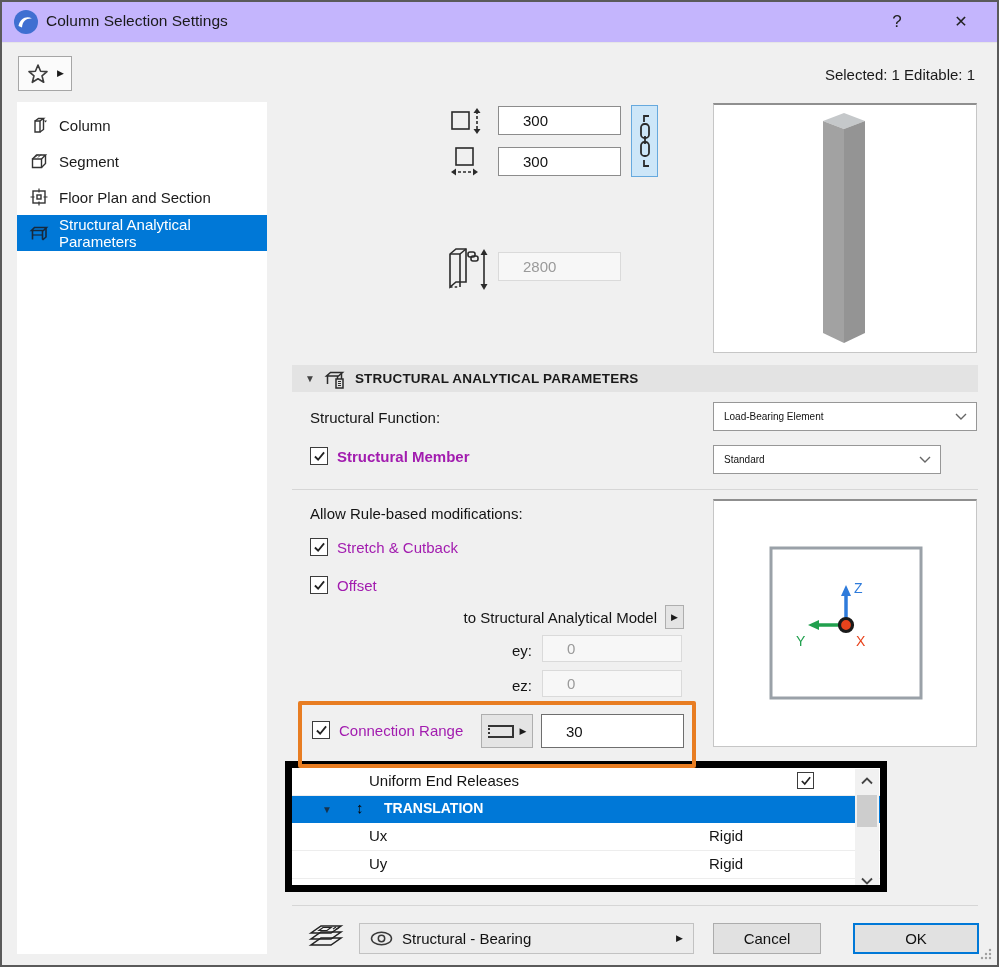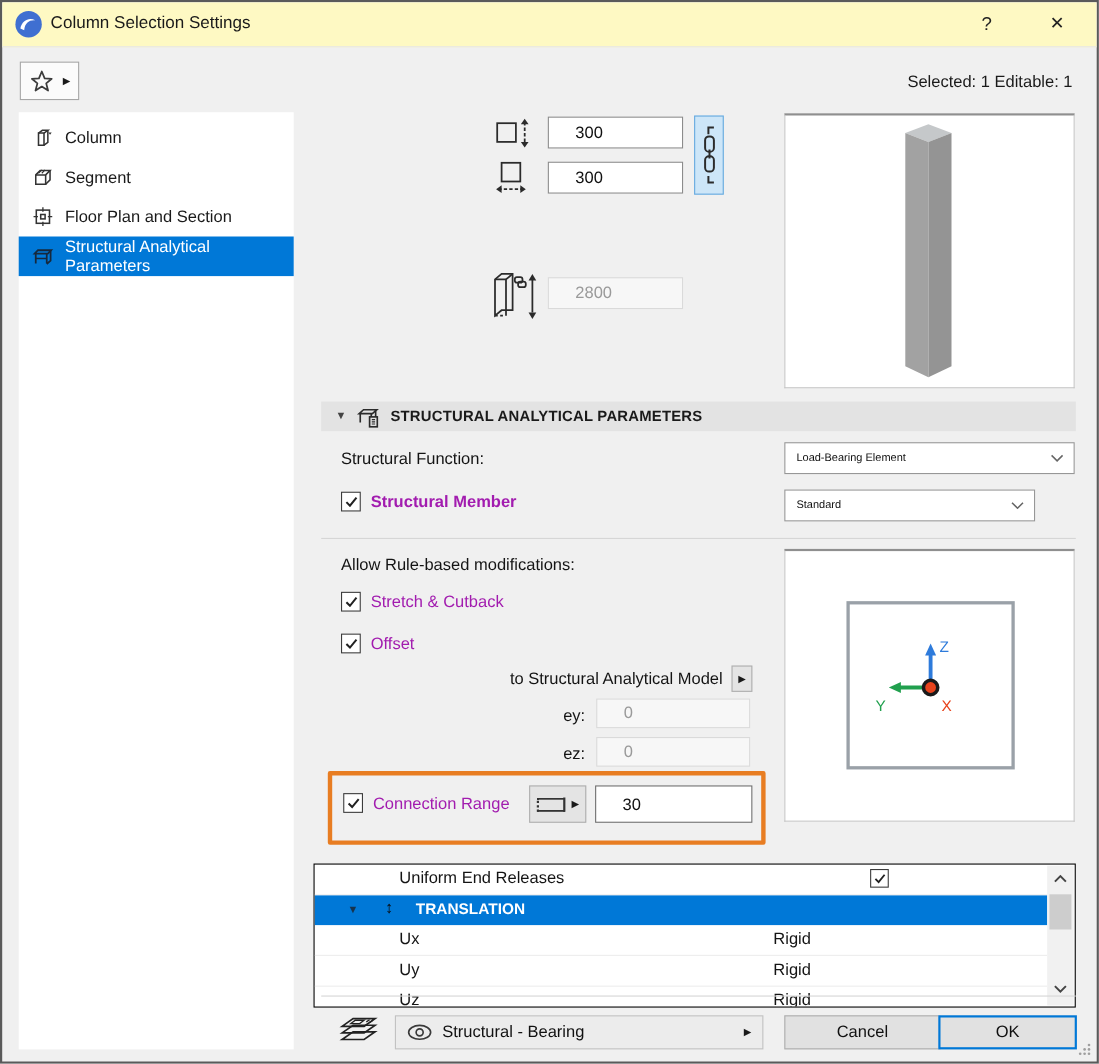--- a/index.html
+++ b/index.html
@@ -1,19 +1,19 @@
 <!DOCTYPE html>
 <html><head>
 <meta charset="utf-8">
 <style>
   html,body{margin:0;padding:0;background:#c9c9c9;font-family:"Liberation Sans",sans-serif;}
   .dialog{position:relative;width:995px;height:963px;background:#f0f0f0;border:2px solid #5a5a5a;overflow:hidden;}
 
   
-  .titlebar{position:absolute;left:0;top:0;width:100%;height:40px;background:#fef9c3;border-bottom:1px solid #e6e6e6;}
+  .titlebar{position:absolute;left:0;top:0;width:100%;height:40px;background:#c4b5fd;border-bottom:1px solid #e6e6e6;}
   .logo{position:absolute;left:11px;top:7px;width:26px;height:26px;}
   .title-text{position:absolute;left:44px;top:10px;font-size:15.5px;color:#1a1a1a;white-space:nowrap;}
   .tb-btn{position:absolute;top:5px;width:38px;height:30px;text-align:center;line-height:30px;font-size:17px;color:#222;cursor:default;}
   .help-btn{left:876px;}
   .close-btn{left:940px;font-size:16px;}
 
   
   .star-btn{position:absolute;left:16px;top:54px;width:54px;height:35px;background:#fbfbfb;border:1px solid #a6a6a6;box-sizing:border-box;display:flex;align-items:center;}
   .star-btn svg{margin-left:7px;}
   .arr{font-size:9px;color:#1a1a1a;line-height:1;}
@@ -48,38 +48,38 @@
   .link-btn{position:absolute;left:629px;top:103px;width:27px;height:72px;background:#cde6f8;border:1px solid #66a9de;box-sizing:border-box;display:flex;align-items:center;justify-content:center;}
 
   
   .orange{position:absolute;left:296px;top:699px;width:390px;height:59px;border:4px solid #e87d22;border-radius:2px;pointer-events:none;z-index:6;}
 
   
   .flyout{position:absolute;left:479px;top:712px;width:52px;height:34px;background:#e4e4e4;border:1px solid #aeaeae;box-sizing:border-box;display:flex;align-items:center;justify-content:center;gap:6px;}
   .rect-glyph{display:inline-block;width:22px;height:9px;border:2px solid #333;border-left:2px dotted #333;}
 
   
-  .rel-table{position:absolute;left:283px;top:759px;width:693px;height:131px;background:#fff;border:1px solid #000000;box-sizing:border-box;overflow:hidden;margin-top:24px;}
+  .rel-table{position:absolute;left:283px;top:759px;width:602px;height:131px;background:#fff;border:7px solid #000000;box-sizing:border-box;overflow:hidden;}
   .rt-rows{position:absolute;left:0;top:0;width:666px;}
   .rt-row{position:relative;height:27px;border-bottom:1px solid #ededed;font-size:15px;color:#141414;}
   .rt-row .rt-label{position:absolute;left:77px;top:4px;}
   .rt-row .rt-value{position:absolute;left:417px;top:4px;}
   .rt-row .rt-check{position:absolute;left:505px;top:4px;width:17px;height:17px;background:#fff;border:1.5px solid #3c3c3c;box-sizing:border-box;display:flex;align-items:center;justify-content:center;}
   .rt-row.group{background:#0078d7;border-bottom:none;}
   .rt-row.group .g-tri{position:absolute;left:30px;top:8px;font-size:10px;color:#16334d;}
   .rt-row.group .g-ud{position:absolute;left:64px;top:3px;font-size:15px;font-weight:bold;color:#0a0a0a;}
   .rt-row.group .g-lab{position:absolute;left:92px;top:4px;color:#fff;font-weight:bold;font-size:14px;}
   .rt-scroll{position:absolute;right:1px;top:1px;width:24px;height:127px;background:#f1f1f1;}
   .rt-thumb{position:absolute;left:2px;top:26px;width:20px;height:32px;background:#cdcdcd;}
   .sc-btn{position:absolute;left:0;width:24px;height:18px;display:flex;align-items:center;justify-content:center;}
   .sc-up{top:3px;} .sc-dn{bottom:6px;}
 
   
   .footer-btn{position:absolute;top:921px;height:31px;box-sizing:border-box;background:#e1e1e1;border:1px solid #acacac;font-size:15px;color:#111;display:flex;align-items:center;justify-content:center;}
-  .btn-cancel{left:711px;width:142px;}
+  .btn-cancel{left:711px;width:108px;}
   .btn-ok{left:851px;width:126px;border:2px solid #0078d7;}
   .layer-btn{position:absolute;left:357px;top:921px;width:335px;height:31px;background:#ececec;border:1px solid #c2c2c2;box-sizing:border-box;display:flex;align-items:center;padding:0 10px;gap:9px;font-size:15px;color:#111;}
   .layer-btn .arr{margin-left:auto;}
   .grip{position:absolute;right:5px;bottom:5px;}
   svg{display:block;}
 </style>
 </head>
 <body>
 
 <div class="dialog">

